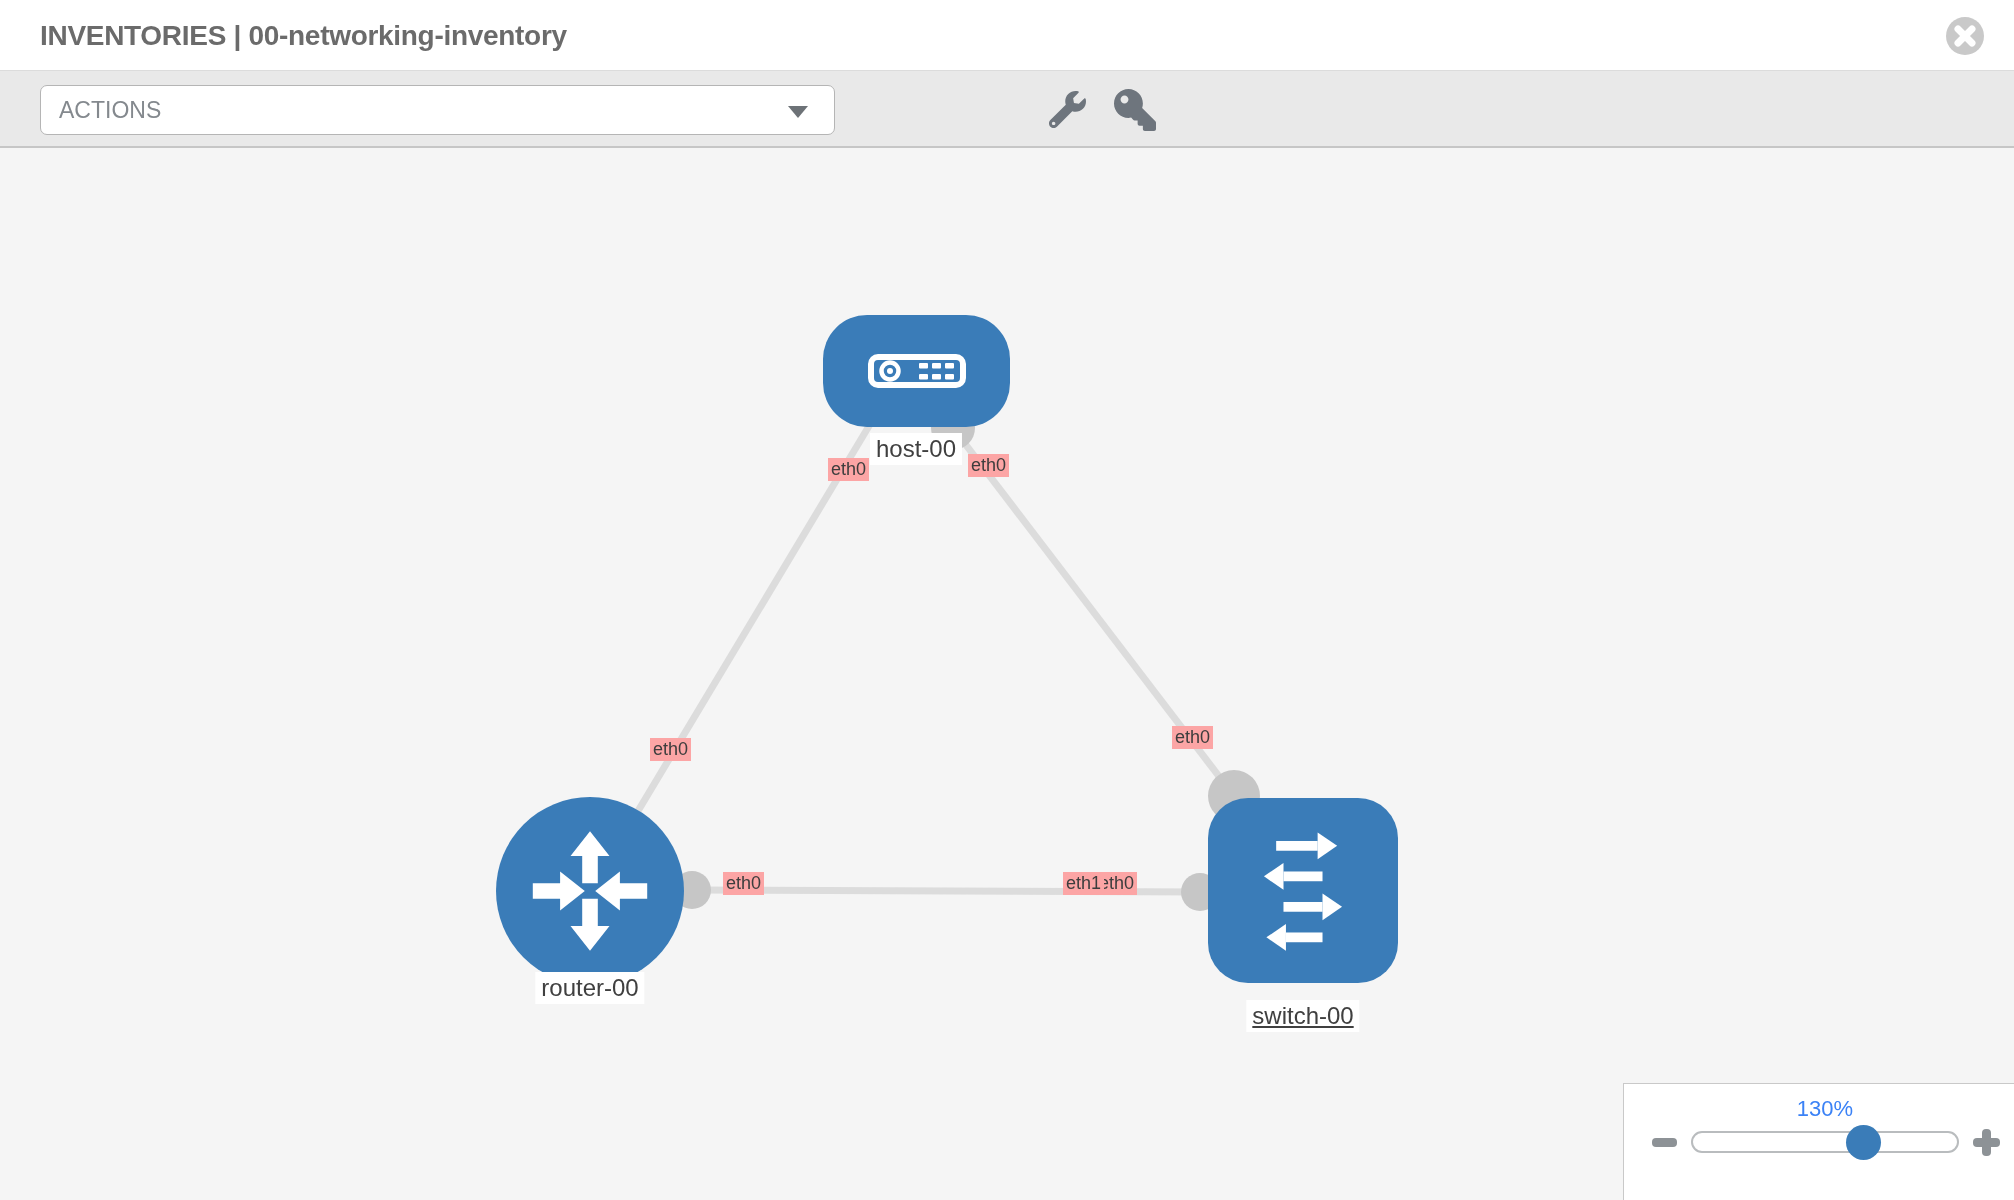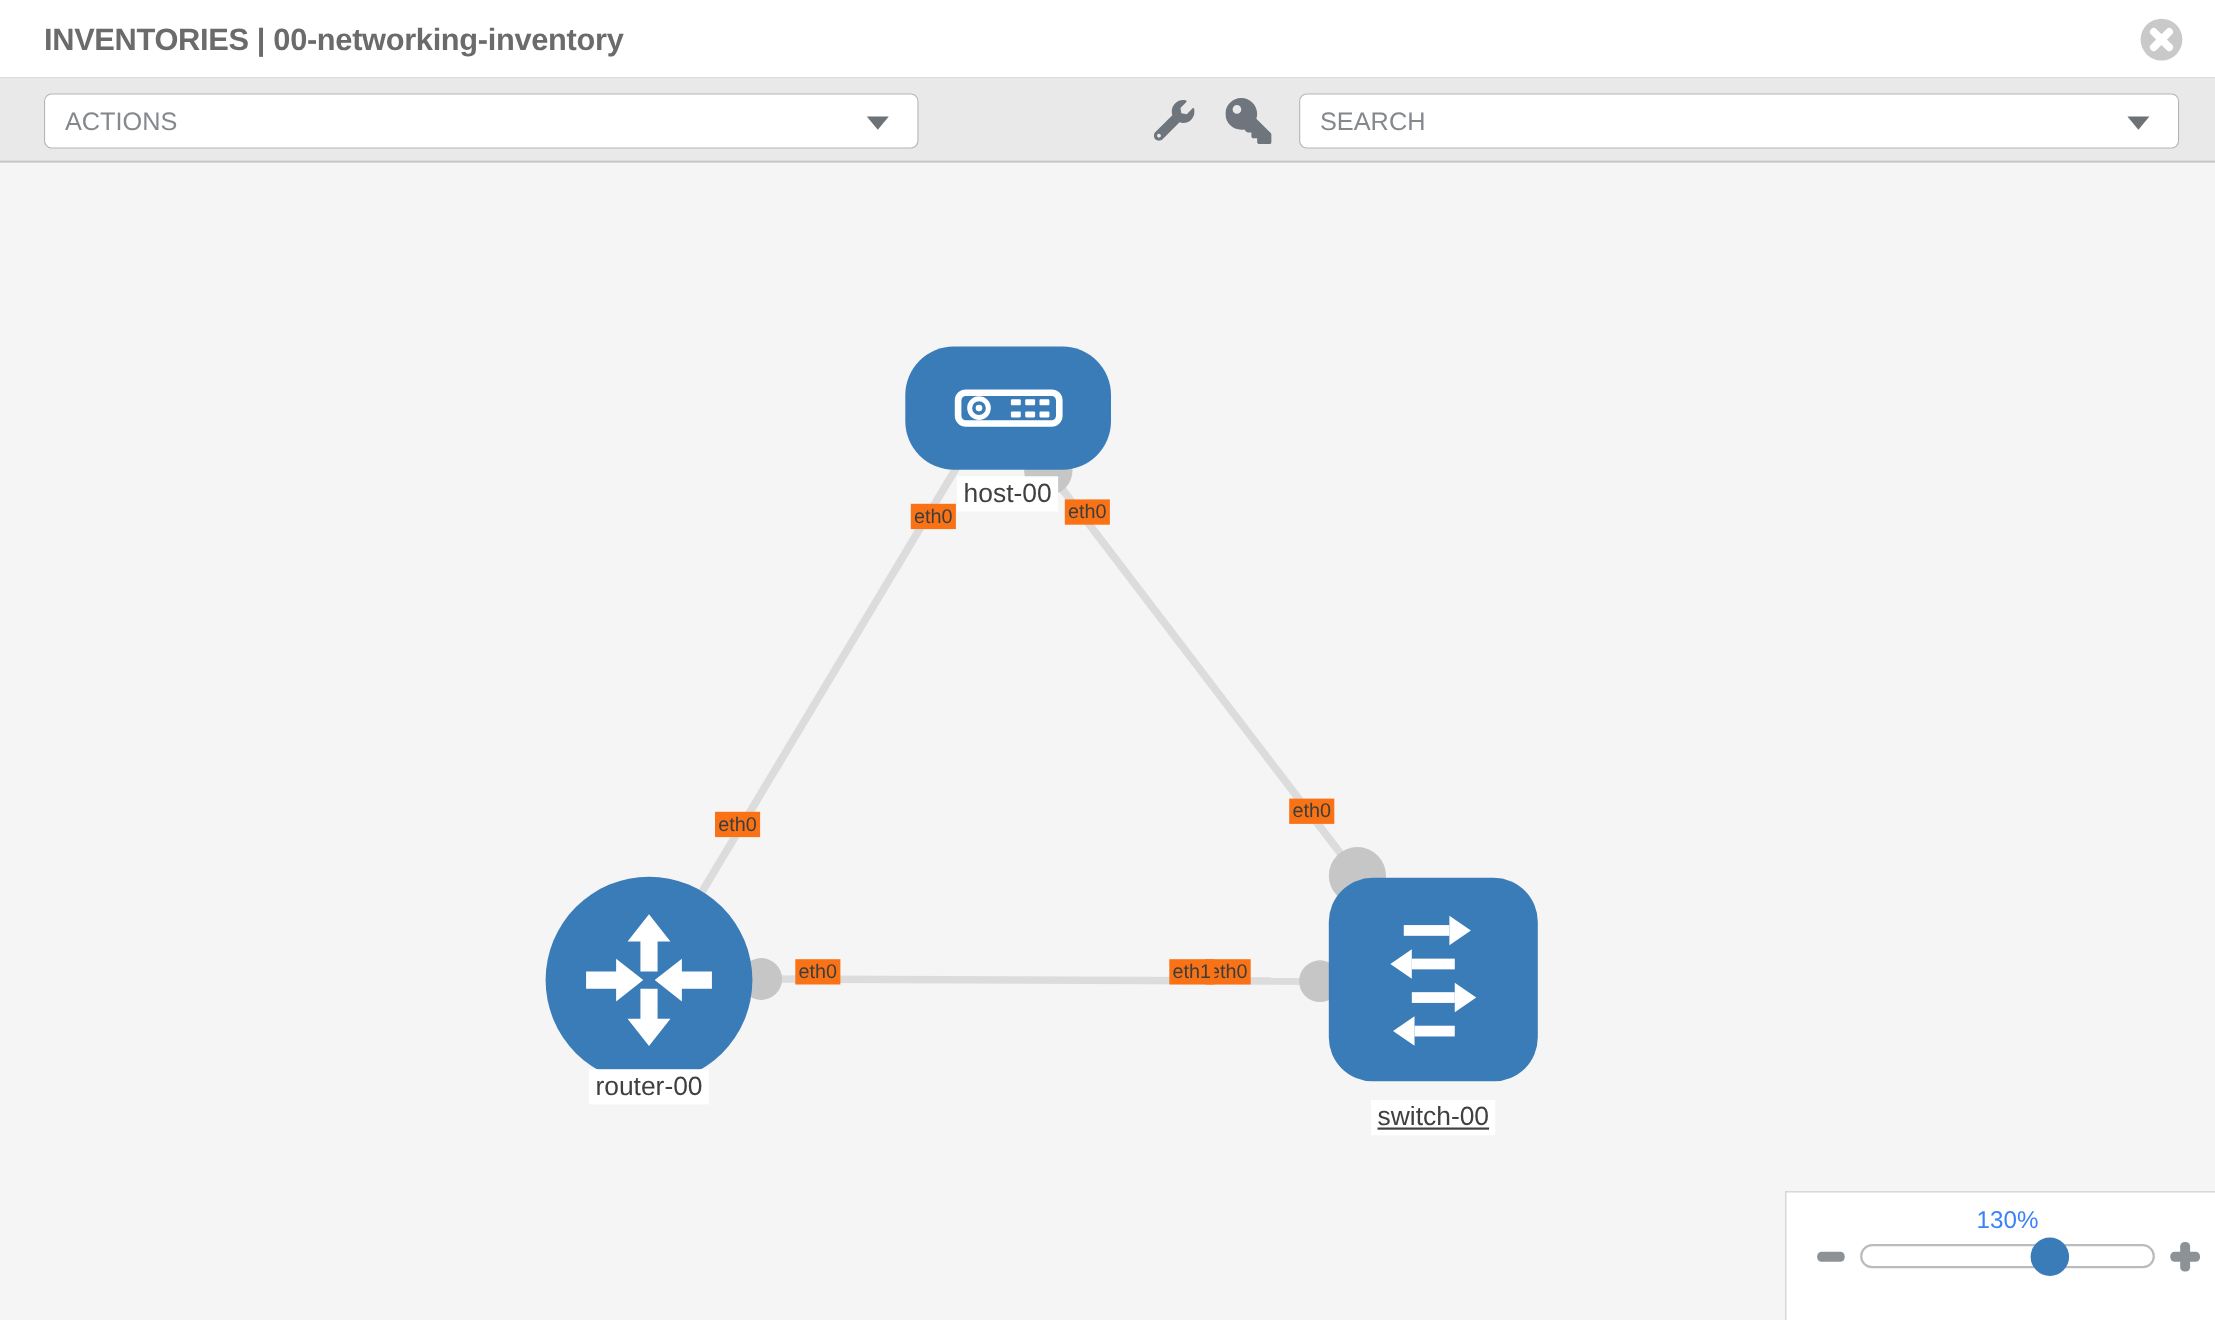--- a/index.html
+++ b/index.html
@@ -38,21 +38,21 @@
   .node-host   { left:823px;  top:167px; width:187px; height:112px; border-radius:44px; }
   .node-router { left:496px;  top:649px; width:188px; height:188px; border-radius:50%; }
   .node-switch { left:1208px; top:650px; width:190px; height:185px; border-radius:40px; }
 
   .node-label { position:absolute; transform:translateX(-50%); background:#fff;
                 color:#404040; font-size:24px; padding:2px 6px; white-space:nowrap; }
   .lab-host   { left:916px;  top:285px; }
   .lab-router { left:590px;  top:824px; }
   .lab-switch { left:1303px; top:852px;text-decoration:underline; }
 
-  .if-label { position:absolute; background:#f97316; color:#3d3d3d; font-size:18px;
+  .if-label { position:absolute; background:#fca5a5; color:#3d3d3d; font-size:18px;
               padding:1px 3px; white-space:nowrap; }
   .if-1a { left:828px;  top:310px; }
   .if-1b { left:650px;  top:590px; }
   .if-2a { left:968px;  top:306px; }
   .if-2b { left:1172px; top:578px; }
   .if-3a { left:723px;  top:724px; }
   .if-3b-behind { left:1096px; top:724px; z-index:4; }
   .if-3b { left:1063px; top:724px; z-index:5; }
 
   
@@ -98,24 +98,20 @@
         <path fill="#6e757d" d="M507.73 109.1c-2.24-9.03-13.54-12.09-20.12-5.51l-74.36 74.36-67.88-11.31-11.31-67.88 74.36-74.36c6.62-6.62 3.43-17.9-5.66-20.16-47.38-11.74-99.55.91-136.58 37.93-39.64 39.64-50.55 97.1-34.05 147.2L18.74 402.76c-24.99 24.99-24.99 65.51 0 90.5 24.99 24.99 65.51 24.99 90.5 0l213.21-213.21c50.12 16.71 107.47 5.68 147.37-34.22 37.07-37.07 49.7-89.32 37.91-136.73zM64 472c-13.25 0-24-10.75-24-24 0-13.26 10.75-24 24-24s24 10.74 24 24c0 13.25-10.75 24-24 24z"></path>
       </svg>
     </div>
 
     <div class="tool-ico ico-key">
       <svg width="42" height="44" viewBox="0 0 512 512">
         <path fill="#6e757d" d="M512 176.001C512 273.203 433.202 352 336 352c-11.22 0-22.19-1.062-32.827-3.069l-24.012 27.014A23.999 23.999 0 0 1 261.223 384H224v40c0 13.255-10.745 24-24 24h-40v40c0 13.255-10.745 24-24 24H24c-13.255 0-24-10.745-24-24v-78.059c0-6.365 2.529-12.47 7.029-16.971l161.802-161.802C163.108 213.814 160 195.271 160 176 160 78.798 238.797.001 335.999 0 433.488-.001 512 78.511 512 176.001zM336 128c0 26.51 21.49 48 48 48s48-21.49 48-48-21.49-48-48-48-48 21.49-48 48z"></path>
       </svg>
     </div>
 
-    <div class="select-box select-search">
-      <span>SEARCH</span>
-      <span class="caret"></span>
-    </div>
   </div>
 
   <div class="canvas">
 
     <svg class="links-layer" width="2014" height="1052">
       <line x1="878" y1="263" x2="590" y2="743" stroke="#dcdcdc" stroke-width="7"></line>
       <line x1="953" y1="280" x2="1234" y2="648" stroke="#dcdcdc" stroke-width="7"></line>
       <line x1="692" y1="742" x2="1200" y2="744" stroke="#dcdcdc" stroke-width="7"></line>
       <circle cx="953" cy="280" r="22" fill="#c6c6c6"></circle>
       <circle cx="692" cy="742" r="19" fill="#c6c6c6"></circle>

